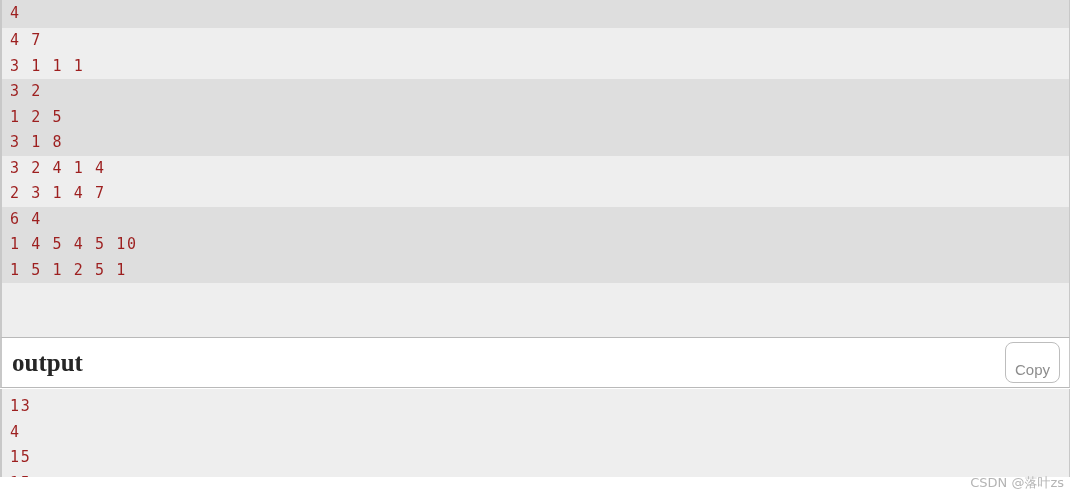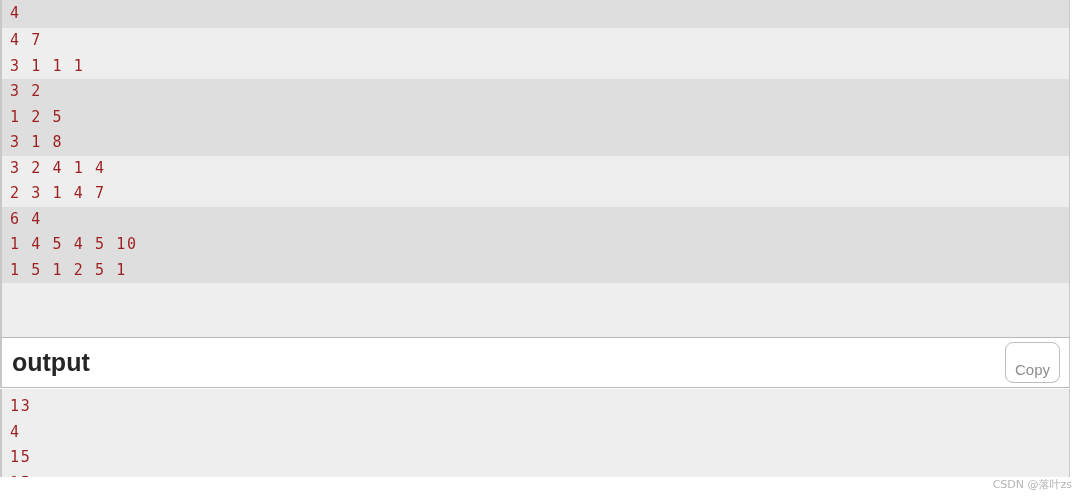--- a/index.html
+++ b/index.html
@@ -89,21 +89,21 @@
     border-top: 1px solid #b9b9b9;
     border-bottom: 1px solid #b9b9b9;
     background: #ffffff;
     display: flex;
     align-items: center;
     justify-content: space-between;
     padding: 0 9px 0 10px;
   }
 
   #output-title {
-    font-family: Liberation Sans, sans-serif;
+    font-family: Liberation Serif, serif;
     font-size: 25px;
     font-weight: bold;
     color: #262626;
     letter-spacing: 0px;
     line-height: 1;
   }
 
   #copy-button {
     font-family: "Liberation Sans", sans-serif;
     font-size: 15px;
@@ -133,24 +133,24 @@
   #output-panel .code-line {
     padding-top: 0;
   }
   #output-panel .pad-top {
     height: 5px;
   }
 
   
   #watermark {
     position: absolute;
-    right: 4px;
+    right: 12px;
     bottom: 9px;
     font-family: "DejaVu Sans", "Liberation Sans", sans-serif;
-    font-size: 11px;
+    font-size: 13px;
     color: #b4b4b4;
     white-space: nowrap;
     user-select: none;
   }
 </style>
 </head>
 <body>
 
 <div id="app">
 

